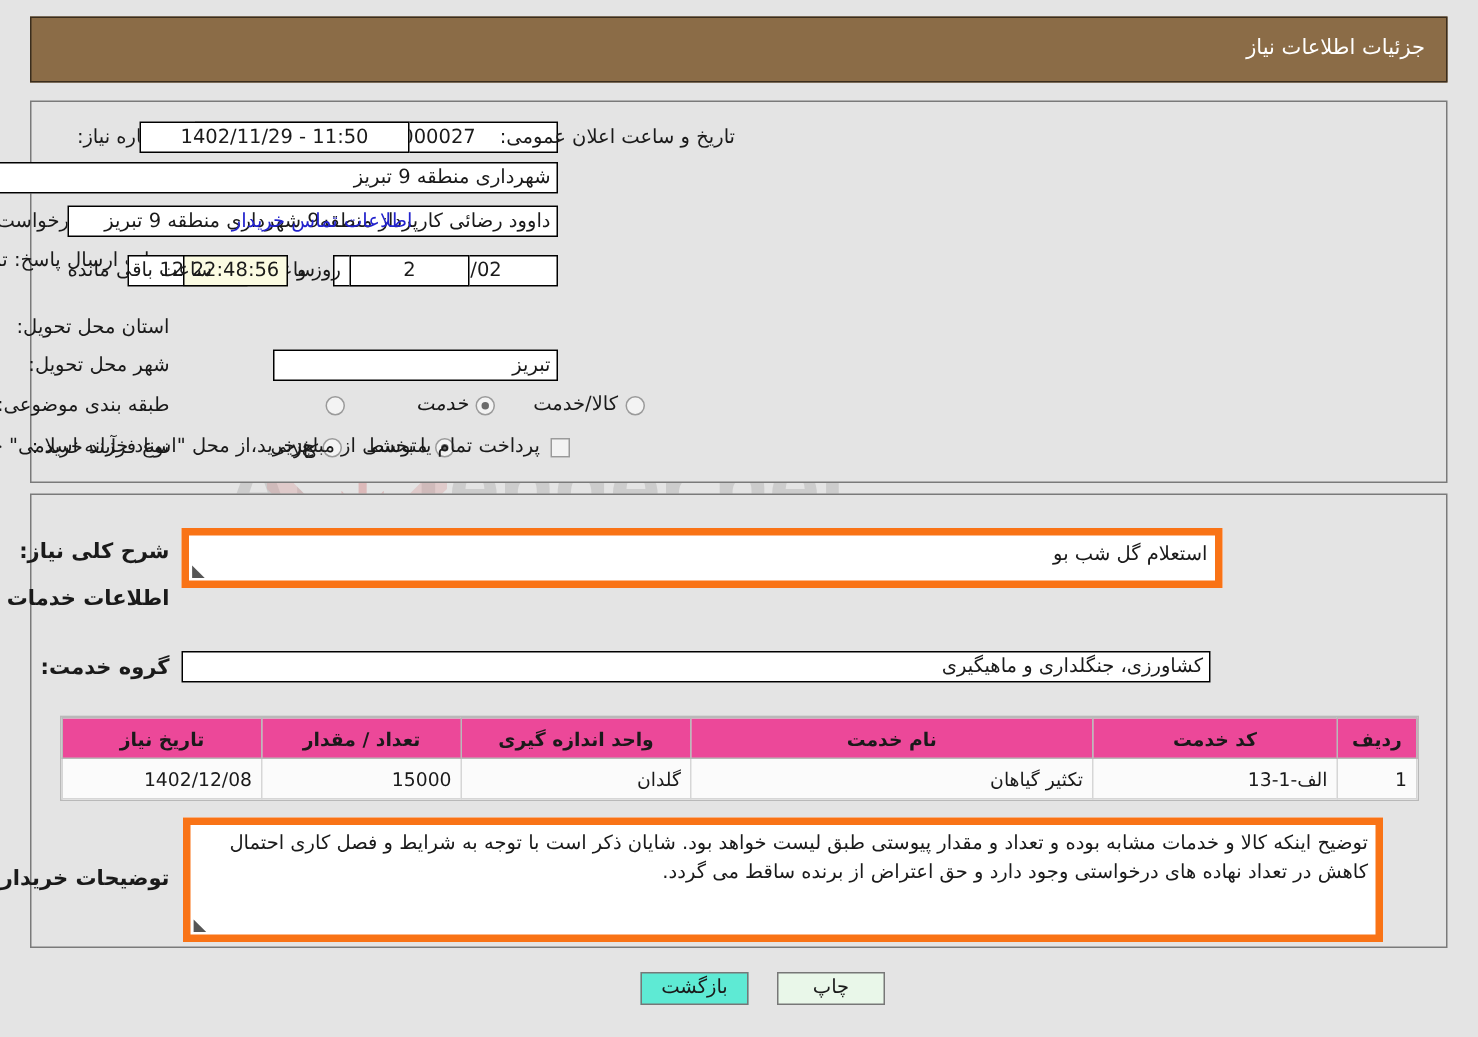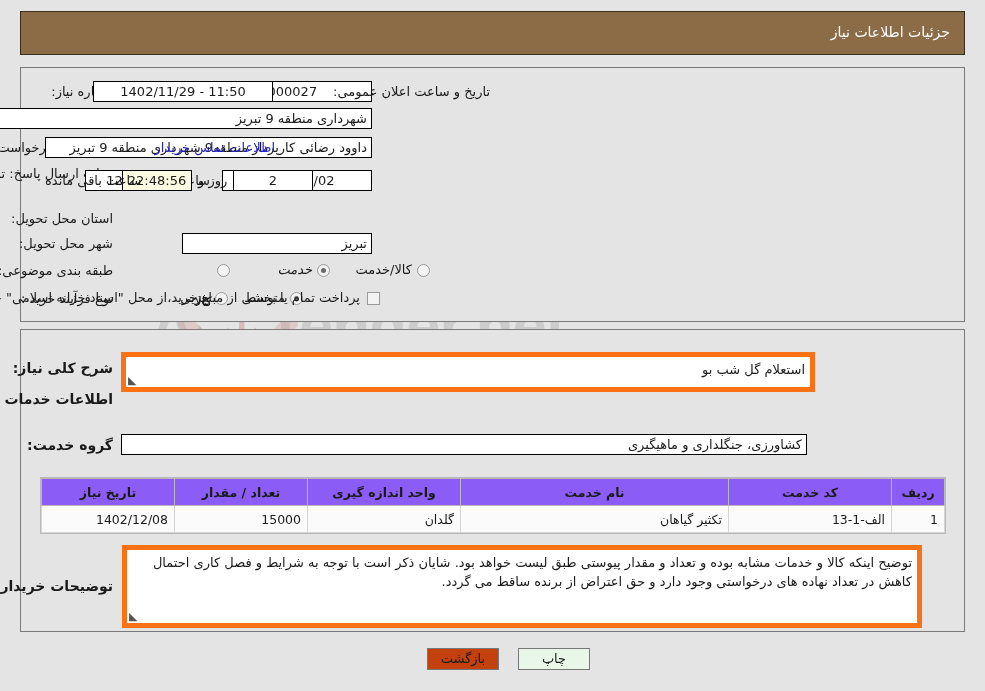--- a/index.html
+++ b/index.html
@@ -186,21 +186,21 @@
     box-sizing: border-box;
     z-index: 2;
   }
   table.grid {
     width: 100%;
     border-collapse: collapse;
     font-size: 12.5px;
     direction: rtl;
   }
   table.grid thead th {
-    background: #8b5cf6;
+    background: #ec4899;
     border: 1px solid #b9b9b9;
     font-weight: bold;
     color: #1a1a1a;
     height: 26px;
     padding: 0 6px;
     text-align: center;
     white-space: nowrap;
   }
   table.grid tbody td {
     background: #fbfbfb;
@@ -220,21 +220,21 @@
     border: 1px solid #777777;
     font-size: 13px;
     color: #1a1a1a;
     text-align: center;
     line-height: 20px;
     cursor: pointer;
     font-family: "DejaVu Sans", "Liberation Sans", sans-serif;
     z-index: 3;
   }
   .btn-print  { background: #e9f7e9; }
-  .btn-back   { background: #c2410c; text-align: center; }
+  .btn-back   { background: #5eead4; text-align: center; }
 </style>
 </head>
 <body>
 
 <div id="page">
 
   <div class="watermark">
     <div class="wm-text">AriaTender.net</div>
     <div class="wm-shield"></div>
     <div class="wm-shield-inner"></div>

